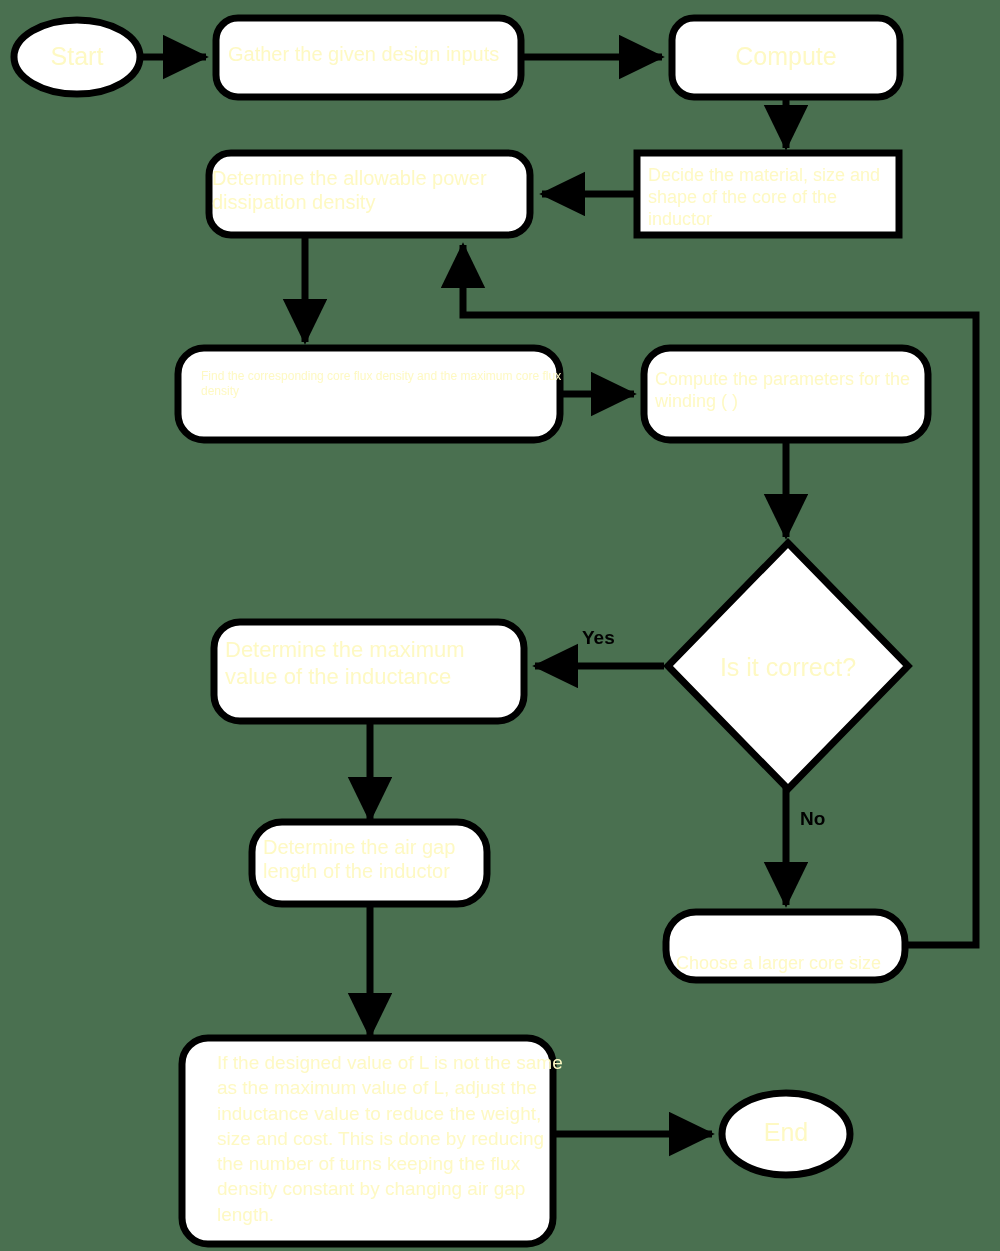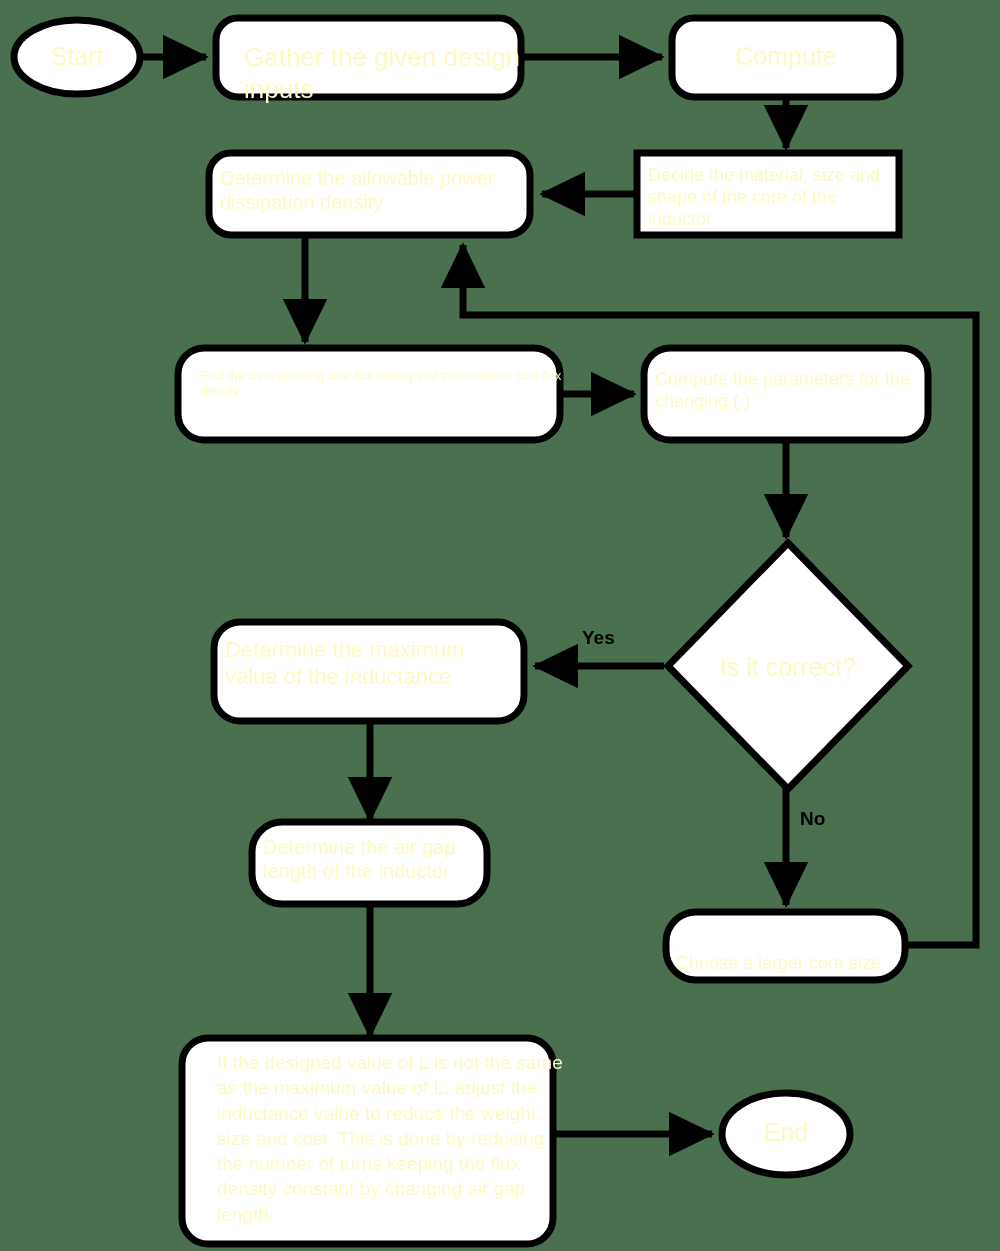--- a/index.html
+++ b/index.html
@@ -105,31 +105,31 @@
     <rect x="666" y="912" width="239" height="68" rx="30" ry="30"></rect>
 
     <rect x="182" y="1038" width="371" height="206" rx="26" ry="26"></rect>
 
     <ellipse cx="786" cy="1134" rx="64" ry="41"></ellipse>
   </g>
 </svg>
 
 <div class="node-text t-center" style="left:14px; top:41px; width:126px; font-size:25px;">Start</div>
 
-<div class="node-text t-left" style="left:228px; top:42px; width:290px; font-size:26px;margin-left:16px;">Gather the given design inputs</div>
+<div class="node-text t-left" style="left:228px; top:42px; width:290px; font-size:20px;">Gather the given design inputs</div>
 
 <div class="node-text t-center" style="left:672px; top:41px; width:228px; font-size:25px;">Compute</div>
 
 <div class="node-text t-left" style="left:648px; top:165px; width:248px; font-size:18px;">Decide the material, size and shape of the core of the inductor</div>
 
-<div class="node-text t-left" style="left:220px; top:166px; width:302px; font-size:20px;">Determine the allowable power dissipation density</div>
+<div class="node-text t-left" style="left:212px; top:166px; width:302px; font-size:20px;">Determine the allowable power dissipation density</div>
 
 <div class="node-text t-left" style="left:201px; top:369px; width:370px; font-size:12px;">Find the corresponding core flux density and the maximum core flux density</div>
 
-<div class="node-text t-left" style="left:655px; top:369px; width:262px; font-size:18px;">Compute the parameters for the changing ( )</div>
+<div class="node-text t-left" style="left:655px; top:369px; width:262px; font-size:18px;">Compute the parameters for the winding ( )</div>
 
 <div class="node-text t-center" style="left:688px; top:652px; width:200px; font-size:25px;">Is it correct?</div>
 
 <div class="node-text t-left" style="left:225px; top:637px; width:292px; font-size:22px;">Determine the maximum value of the inductance</div>
 
 <div class="node-text t-left" style="left:263px; top:835px; width:218px; font-size:20px;">Determine the air gap length of the inductor</div>
 
 <div class="node-text t-left" style="left:676px; top:933px; width:222px; font-size:18px;margin-top:20px;">Choose a larger core size</div>
 
 <div class="node-text t-left" style="left:194px; top:1050px; width:348px; font-size:19px; line-height:1.33;margin-left:23px;">If the designed value of L is not the same as the maximum value of L, adjust the inductance value to reduce the weight, size and cost. This is done by reducing the number of turns keeping the flux density constant by changing air gap length.</div>

